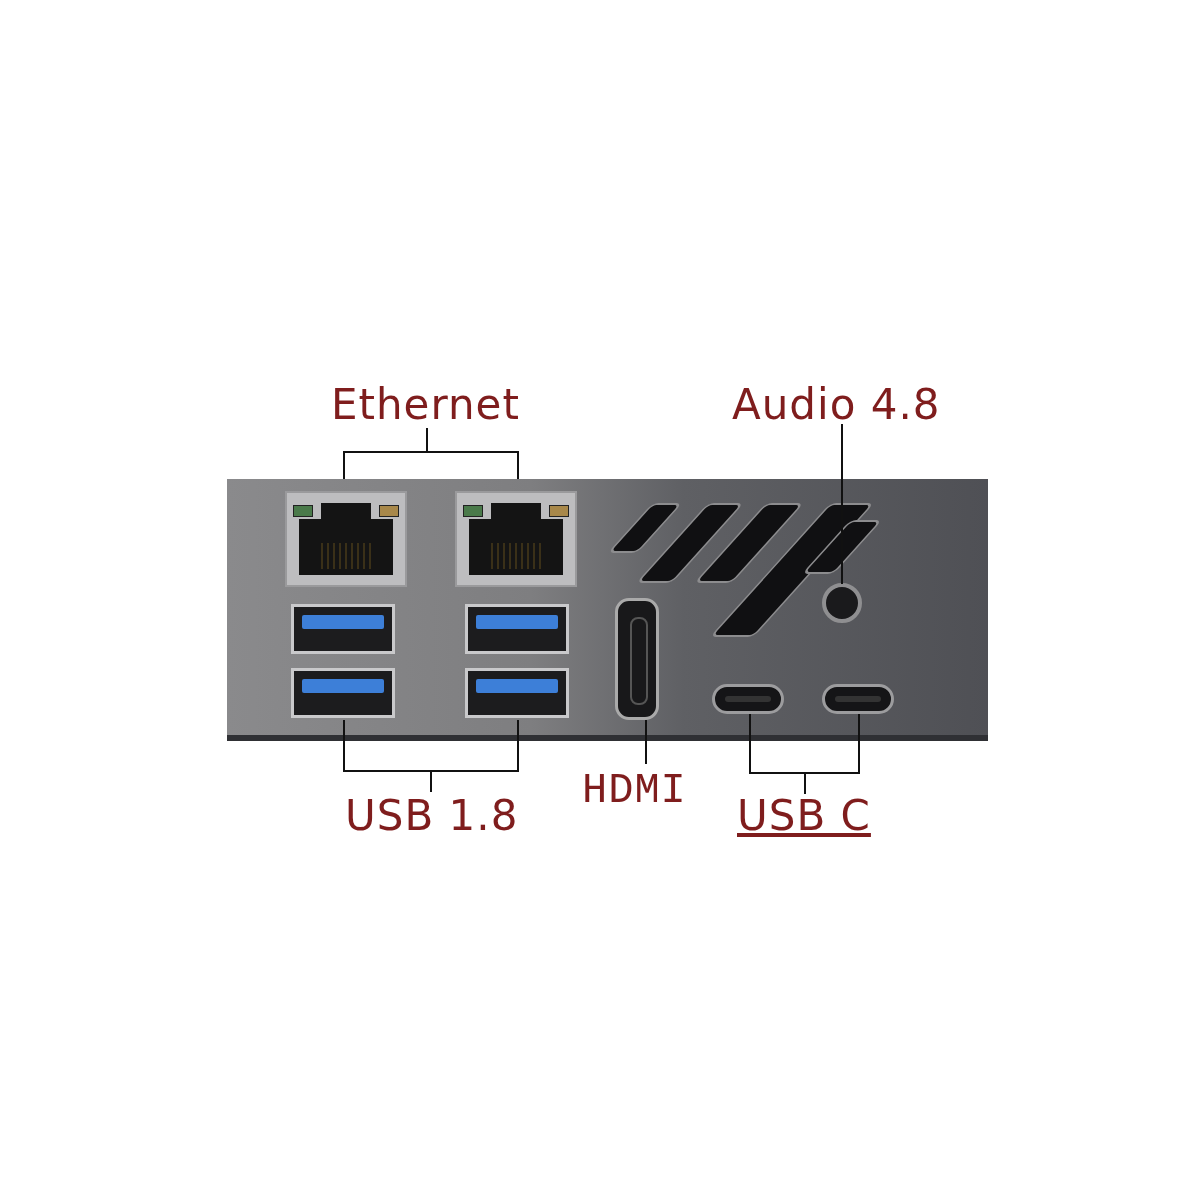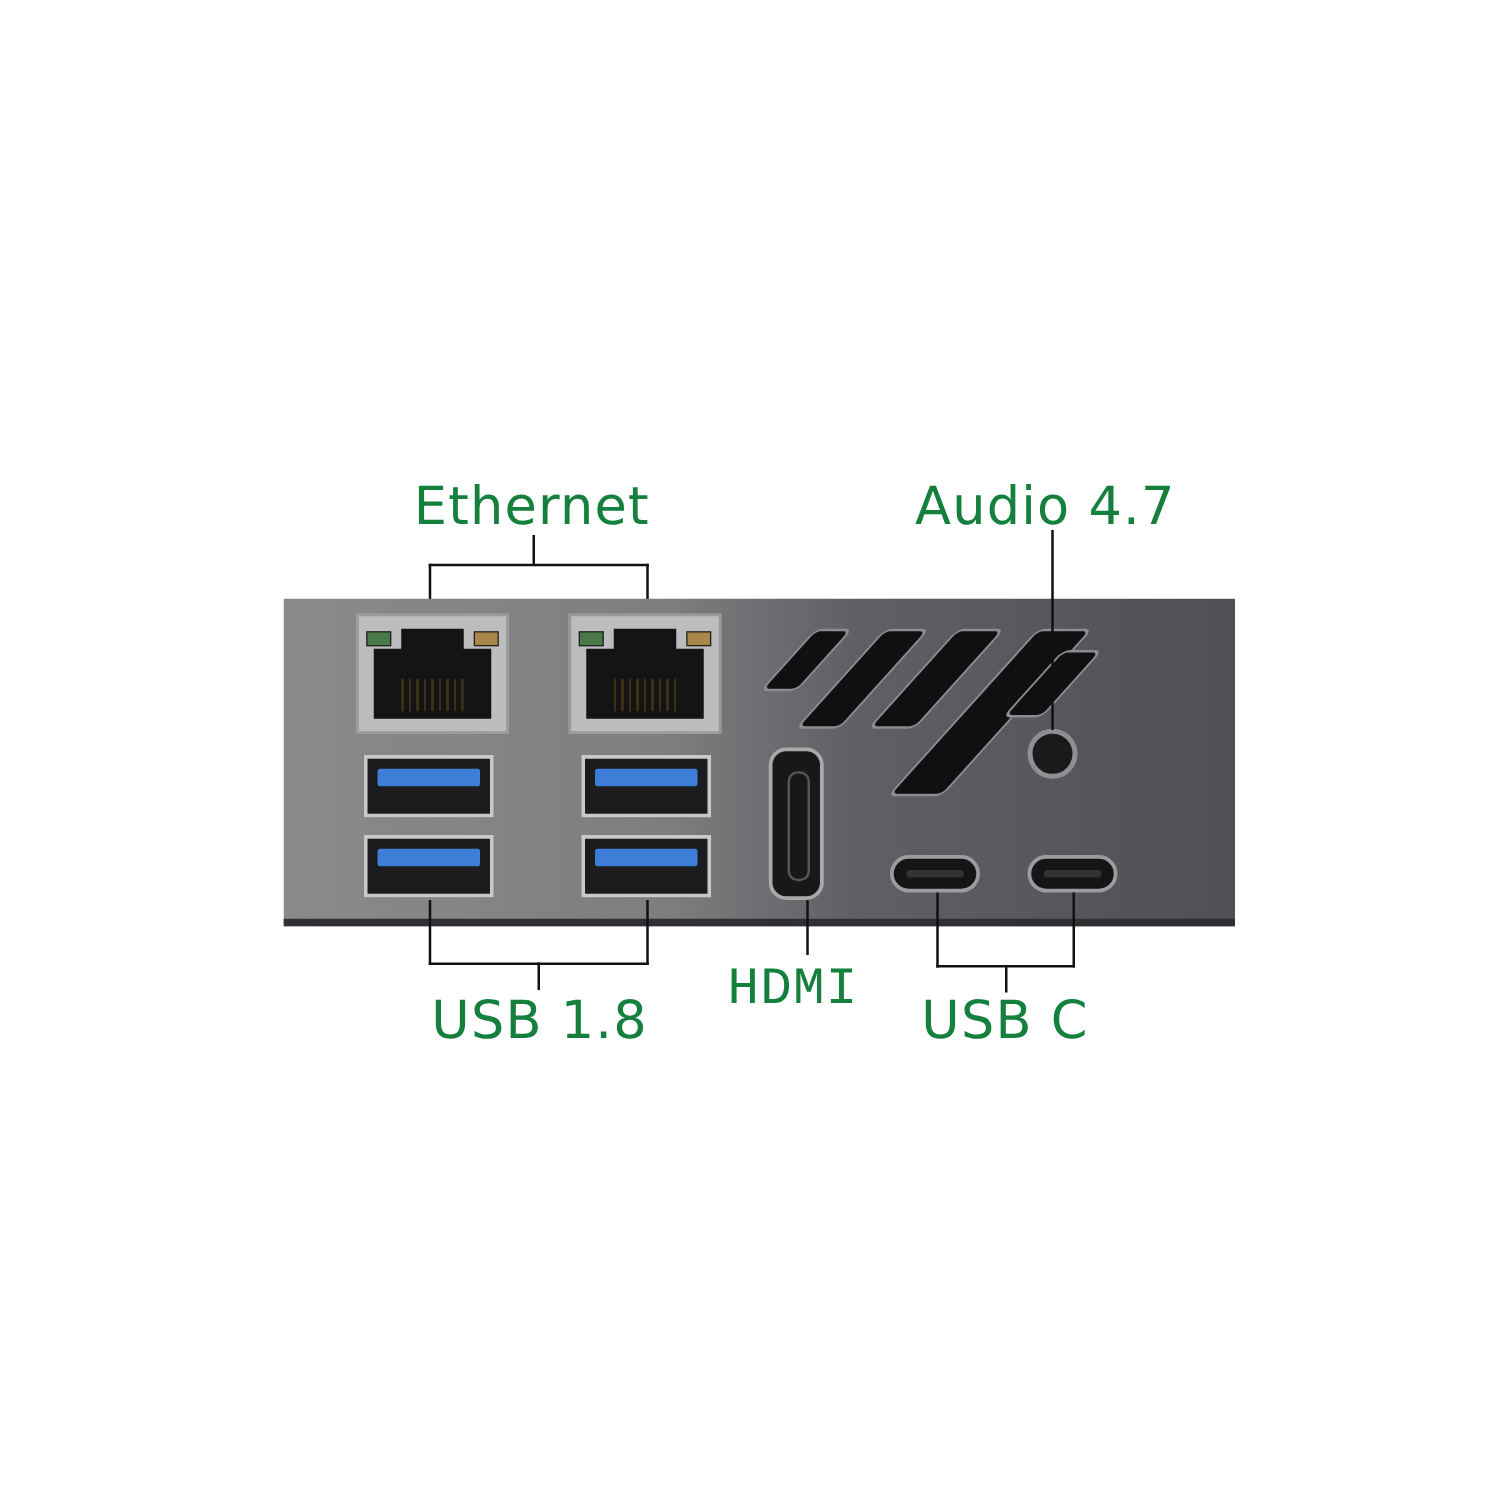--- a/index.html
+++ b/index.html
@@ -1,17 +1,17 @@
 <!DOCTYPE html>
 <html><head>
 <meta charset="utf-8">
 <style>
   html,body{margin:0;padding:0;background:#ffffff;}
   body{width:1200px;height:1200px;position:relative;overflow:hidden;font-family:"DejaVu Sans","Liberation Sans",sans-serif;}
-  .label{position:absolute;color:#15803d;font-size:42px;letter-spacing:1px;line-height:1;white-space:nowrap;}
+  .label{position:absolute;color:#7f1d1d;font-size:42px;letter-spacing:1px;line-height:1;white-space:nowrap;}
   .line{position:absolute;background:#111;}
   .panel{position:absolute;left:227px;top:479px;width:761px;height:262px;
     background:linear-gradient(90deg,#8a8a8c 0%,#7e7e80 40%,#5f6064 60%,#4f5055 100%);}
   .panel-shadow{position:absolute;left:227px;top:735px;width:761px;height:6px;background:#2f3034;}
   .rj45{position:absolute;width:122px;height:96px;background:#bdbdbf;border:2px solid #9a9a9c;box-sizing:border-box;}
   .rj45 .body{position:absolute;left:12px;top:26px;width:94px;height:56px;background:#141414;}
   .rj45 .tab{position:absolute;left:34px;top:10px;width:50px;height:20px;background:#141414;}
   .rj45 .led-g{position:absolute;left:6px;top:12px;width:18px;height:10px;background:#4a7a4a;border:1px solid #222;}
   .rj45 .led-y{position:absolute;right:6px;top:12px;width:18px;height:10px;background:#a8884a;border:1px solid #222;}
   .rj45 .pins{position:absolute;left:34px;top:50px;width:50px;height:26px;
@@ -22,21 +22,21 @@
   .hdmi .inner{position:absolute;left:12px;top:16px;width:14px;height:84px;border:2px solid #555;border-radius:8px;}
   .usbc{position:absolute;width:72px;height:30px;background:#151517;border:3px solid #9c9c9e;border-radius:15px;box-sizing:border-box;}
   .usbc .tongue{position:absolute;left:10px;top:9px;width:46px;height:6px;background:#333;border-radius:3px;}
   .audio{position:absolute;left:822px;top:583px;width:40px;height:40px;border-radius:50%;background:#1a1a1c;border:4px solid #8f8f91;box-sizing:border-box;}
   .vent{position:absolute;background:#101012;border:2px solid #8c8c8e;transform:skewX(-42deg);border-radius:6px;}
 </style>
 </head>
 <body>
 
 <div class="label" style="left:331px;top:384px;">Ethernet</div>
-<div class="label" style="left:732px;top:384px;">Audio 4.7</div>
+<div class="label" style="left:732px;top:384px;">Audio 4.8</div>
 
 <div class="line" style="left:426px;top:428px;width:2px;height:24px;"></div>
 <div class="line" style="left:343px;top:451px;width:176px;height:2px;"></div>
 <div class="line" style="left:343px;top:451px;width:2px;height:42px;"></div>
 <div class="line" style="left:517px;top:451px;width:2px;height:42px;"></div>
 
 <div class="panel"></div>
 <div class="panel-shadow"></div>
 
 <div class="rj45" style="left:285px;top:491px;">
@@ -95,13 +95,13 @@
 
 <div class="line" style="left:645px;top:720px;width:2px;height:44px;"></div>
 
 <div class="line" style="left:749px;top:714px;width:2px;height:60px;"></div>
 <div class="line" style="left:858px;top:714px;width:2px;height:60px;"></div>
 <div class="line" style="left:749px;top:772px;width:111px;height:2px;"></div>
 <div class="line" style="left:804px;top:772px;width:2px;height:22px;"></div>
 
 <div class="label" style="left:345px;top:795px;">USB 1.8</div>
 <div class="label" style="left:582px;top:770px;font-family:Liberation Mono, monospace;">HDMI</div>
-<div class="label" style="left:737px;top:795px;">USB C</div>
+<div class="label" style="left:737px;top:795px;text-decoration:underline;">USB C</div>
 
 </body></html>

